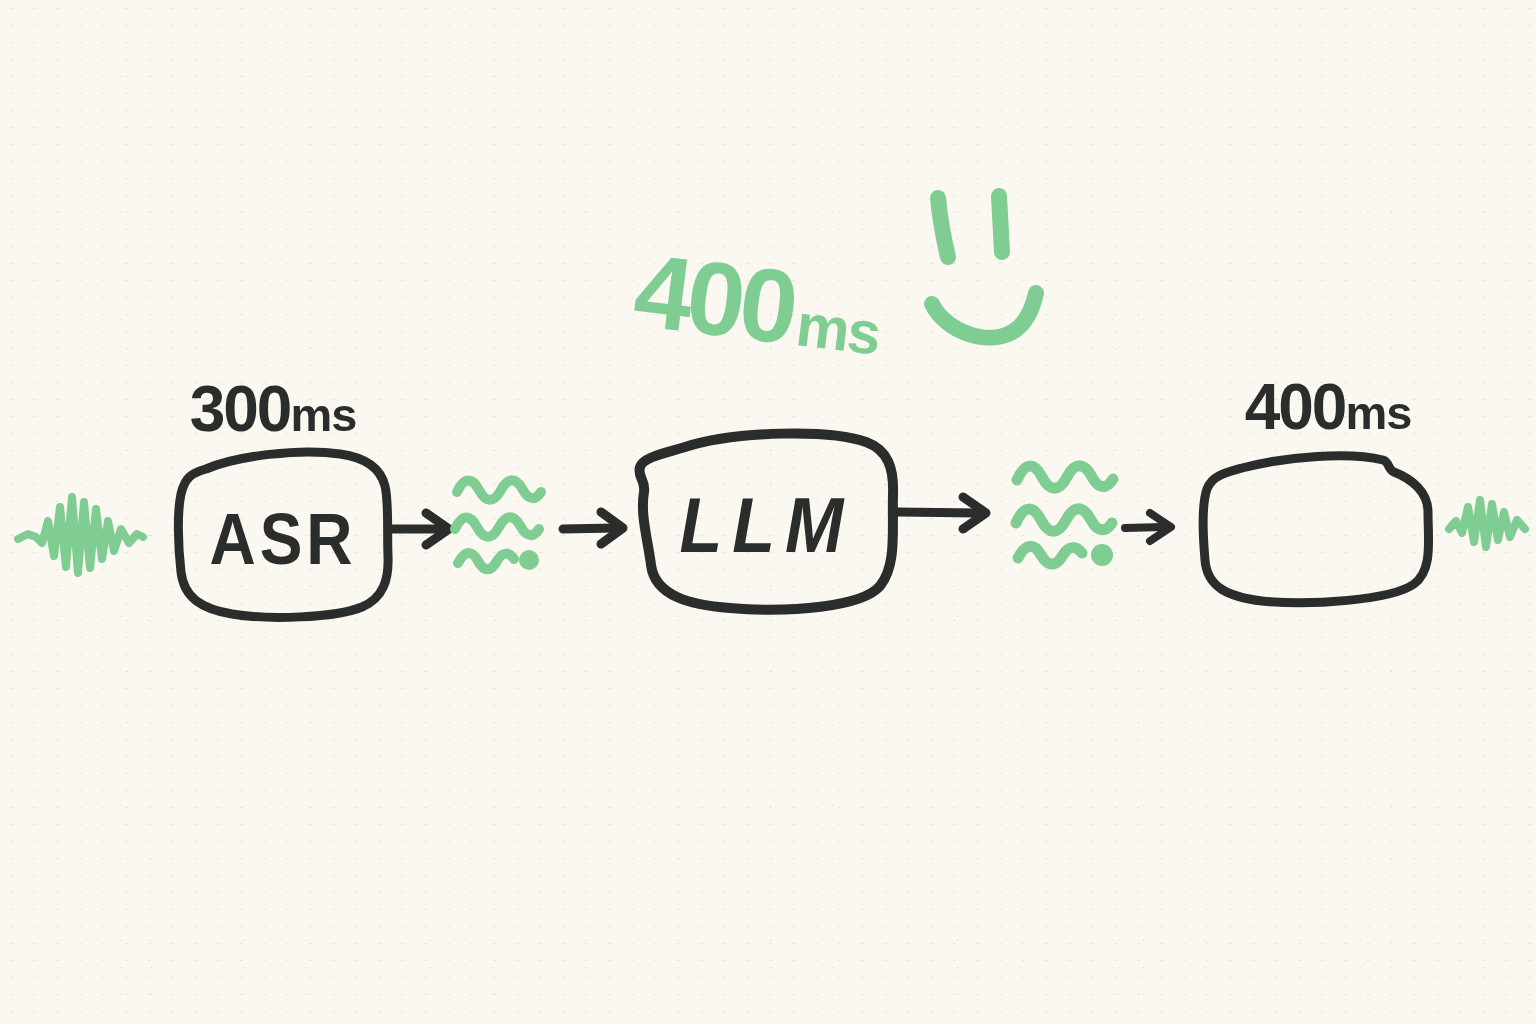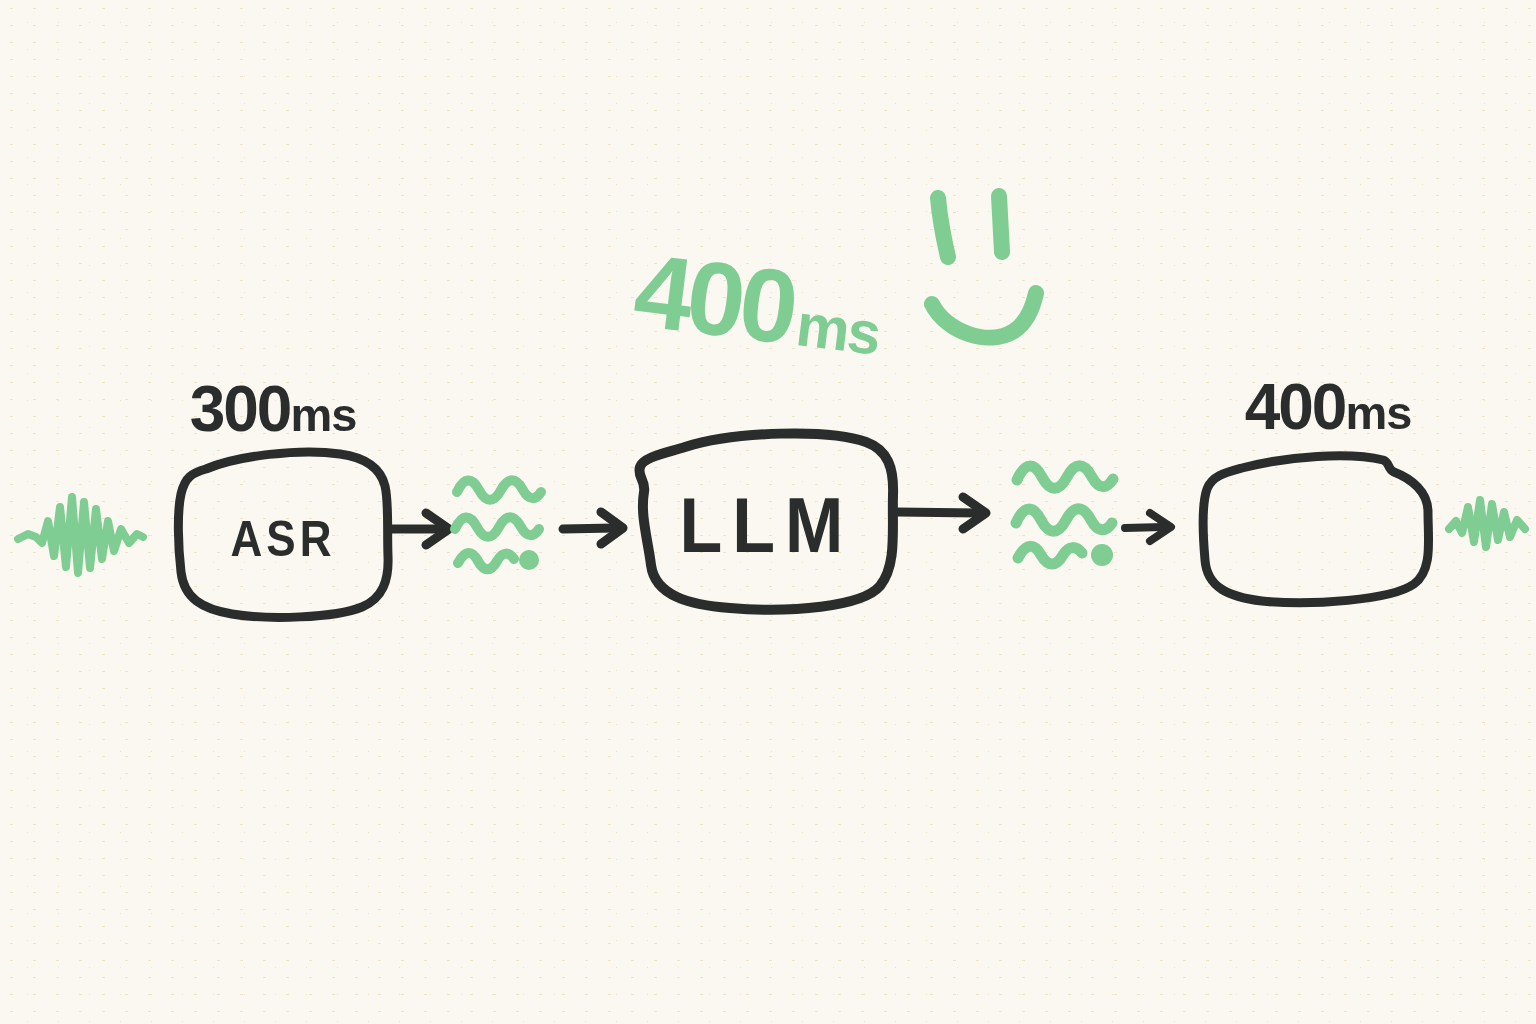--- a/index.html
+++ b/index.html
@@ -119,22 +119,22 @@
   <div class="latency-green" style="left:758px;top:252px;">
     <span class="lat-val">400</span>
     <span class="lat-unit">ms</span>
   </div>
 
   <div class="latency" style="left:1328px;top:375px;">
     <span class="lat-val">400</span>
     <span class="lat-unit">ms</span>
   </div>
 
-  <div class="stage-label" style="left:178px;top:460px;width:210px;height:158px;font-size:44px;letter-spacing:4px;">
+  <div class="stage-label" style="left:178px;top:460px;width:210px;height:158px;font-size:64px;letter-spacing:4px;">
     <span>ASR</span>
   </div>
 
-  <div class="stage-label" style="left:640px;top:435px;width:253px;height:180px;font-size:70px;letter-spacing:10px;">
+  <div class="stage-label" style="left:640px;top:435px;width:253px;height:180px;font-size:70px;letter-spacing:10px;font-style:italic;">
     <span>LLM</span>
   </div>
 
 
 </div>
 
 </body></html>

